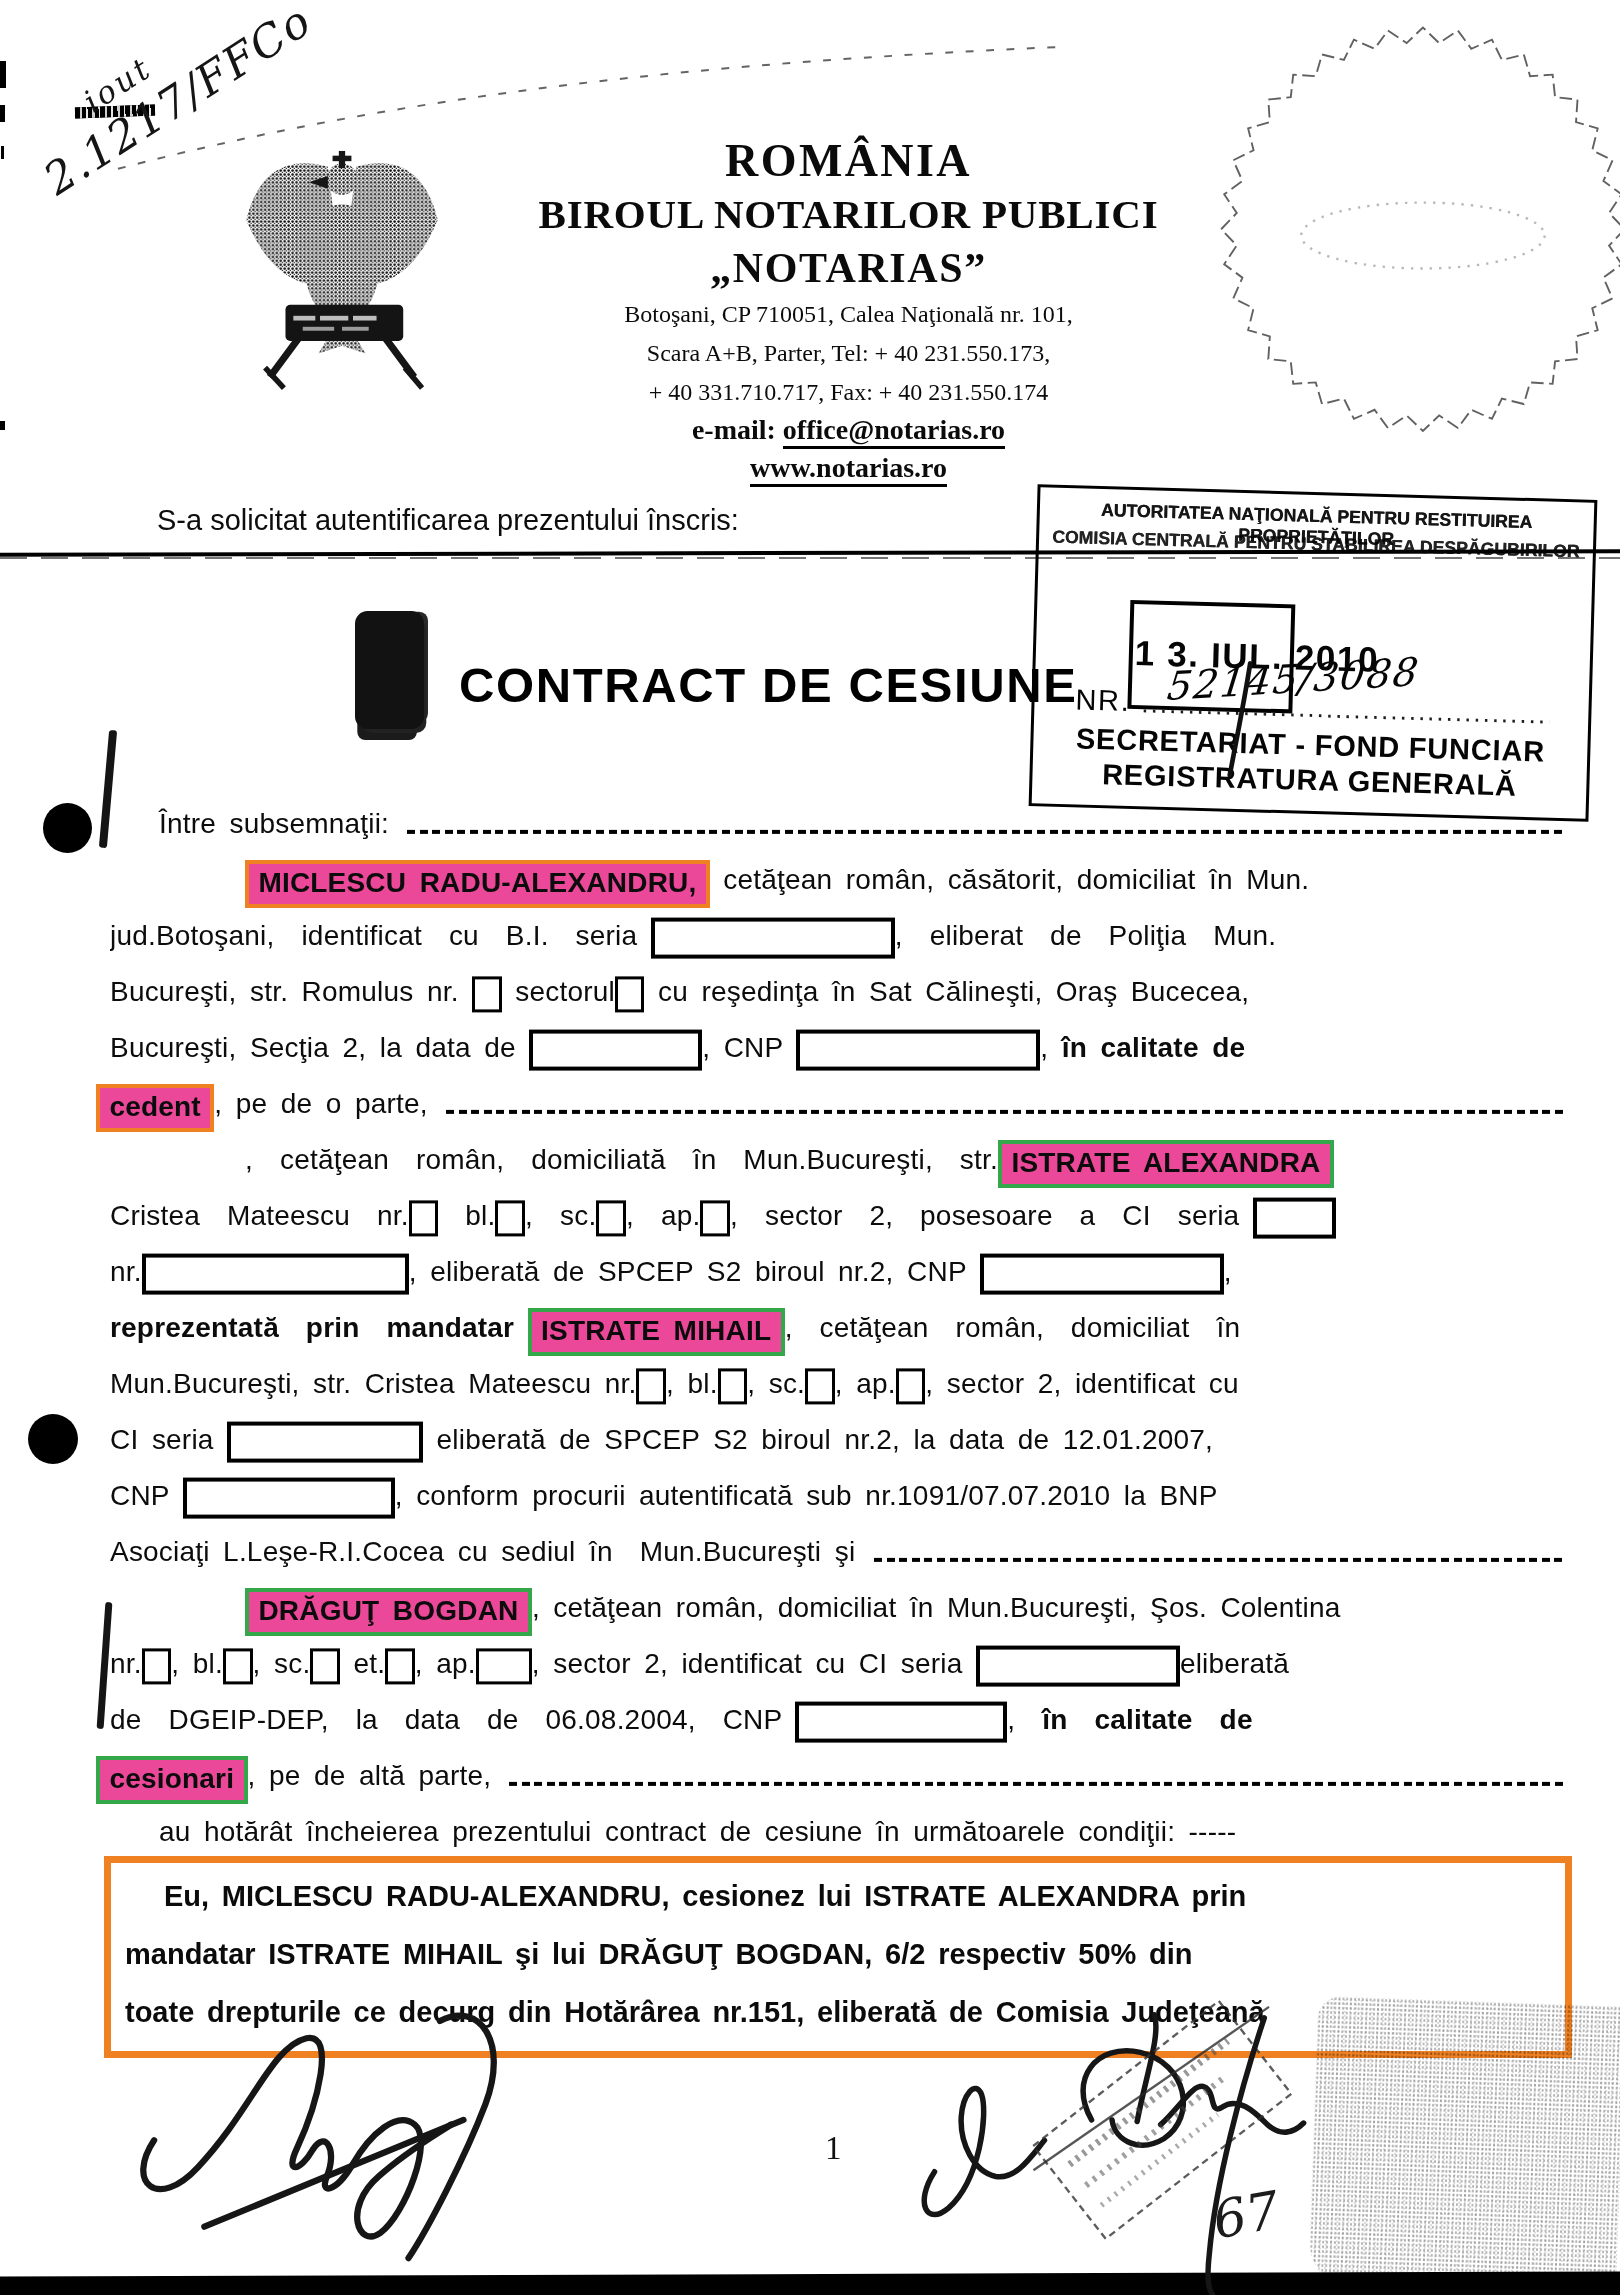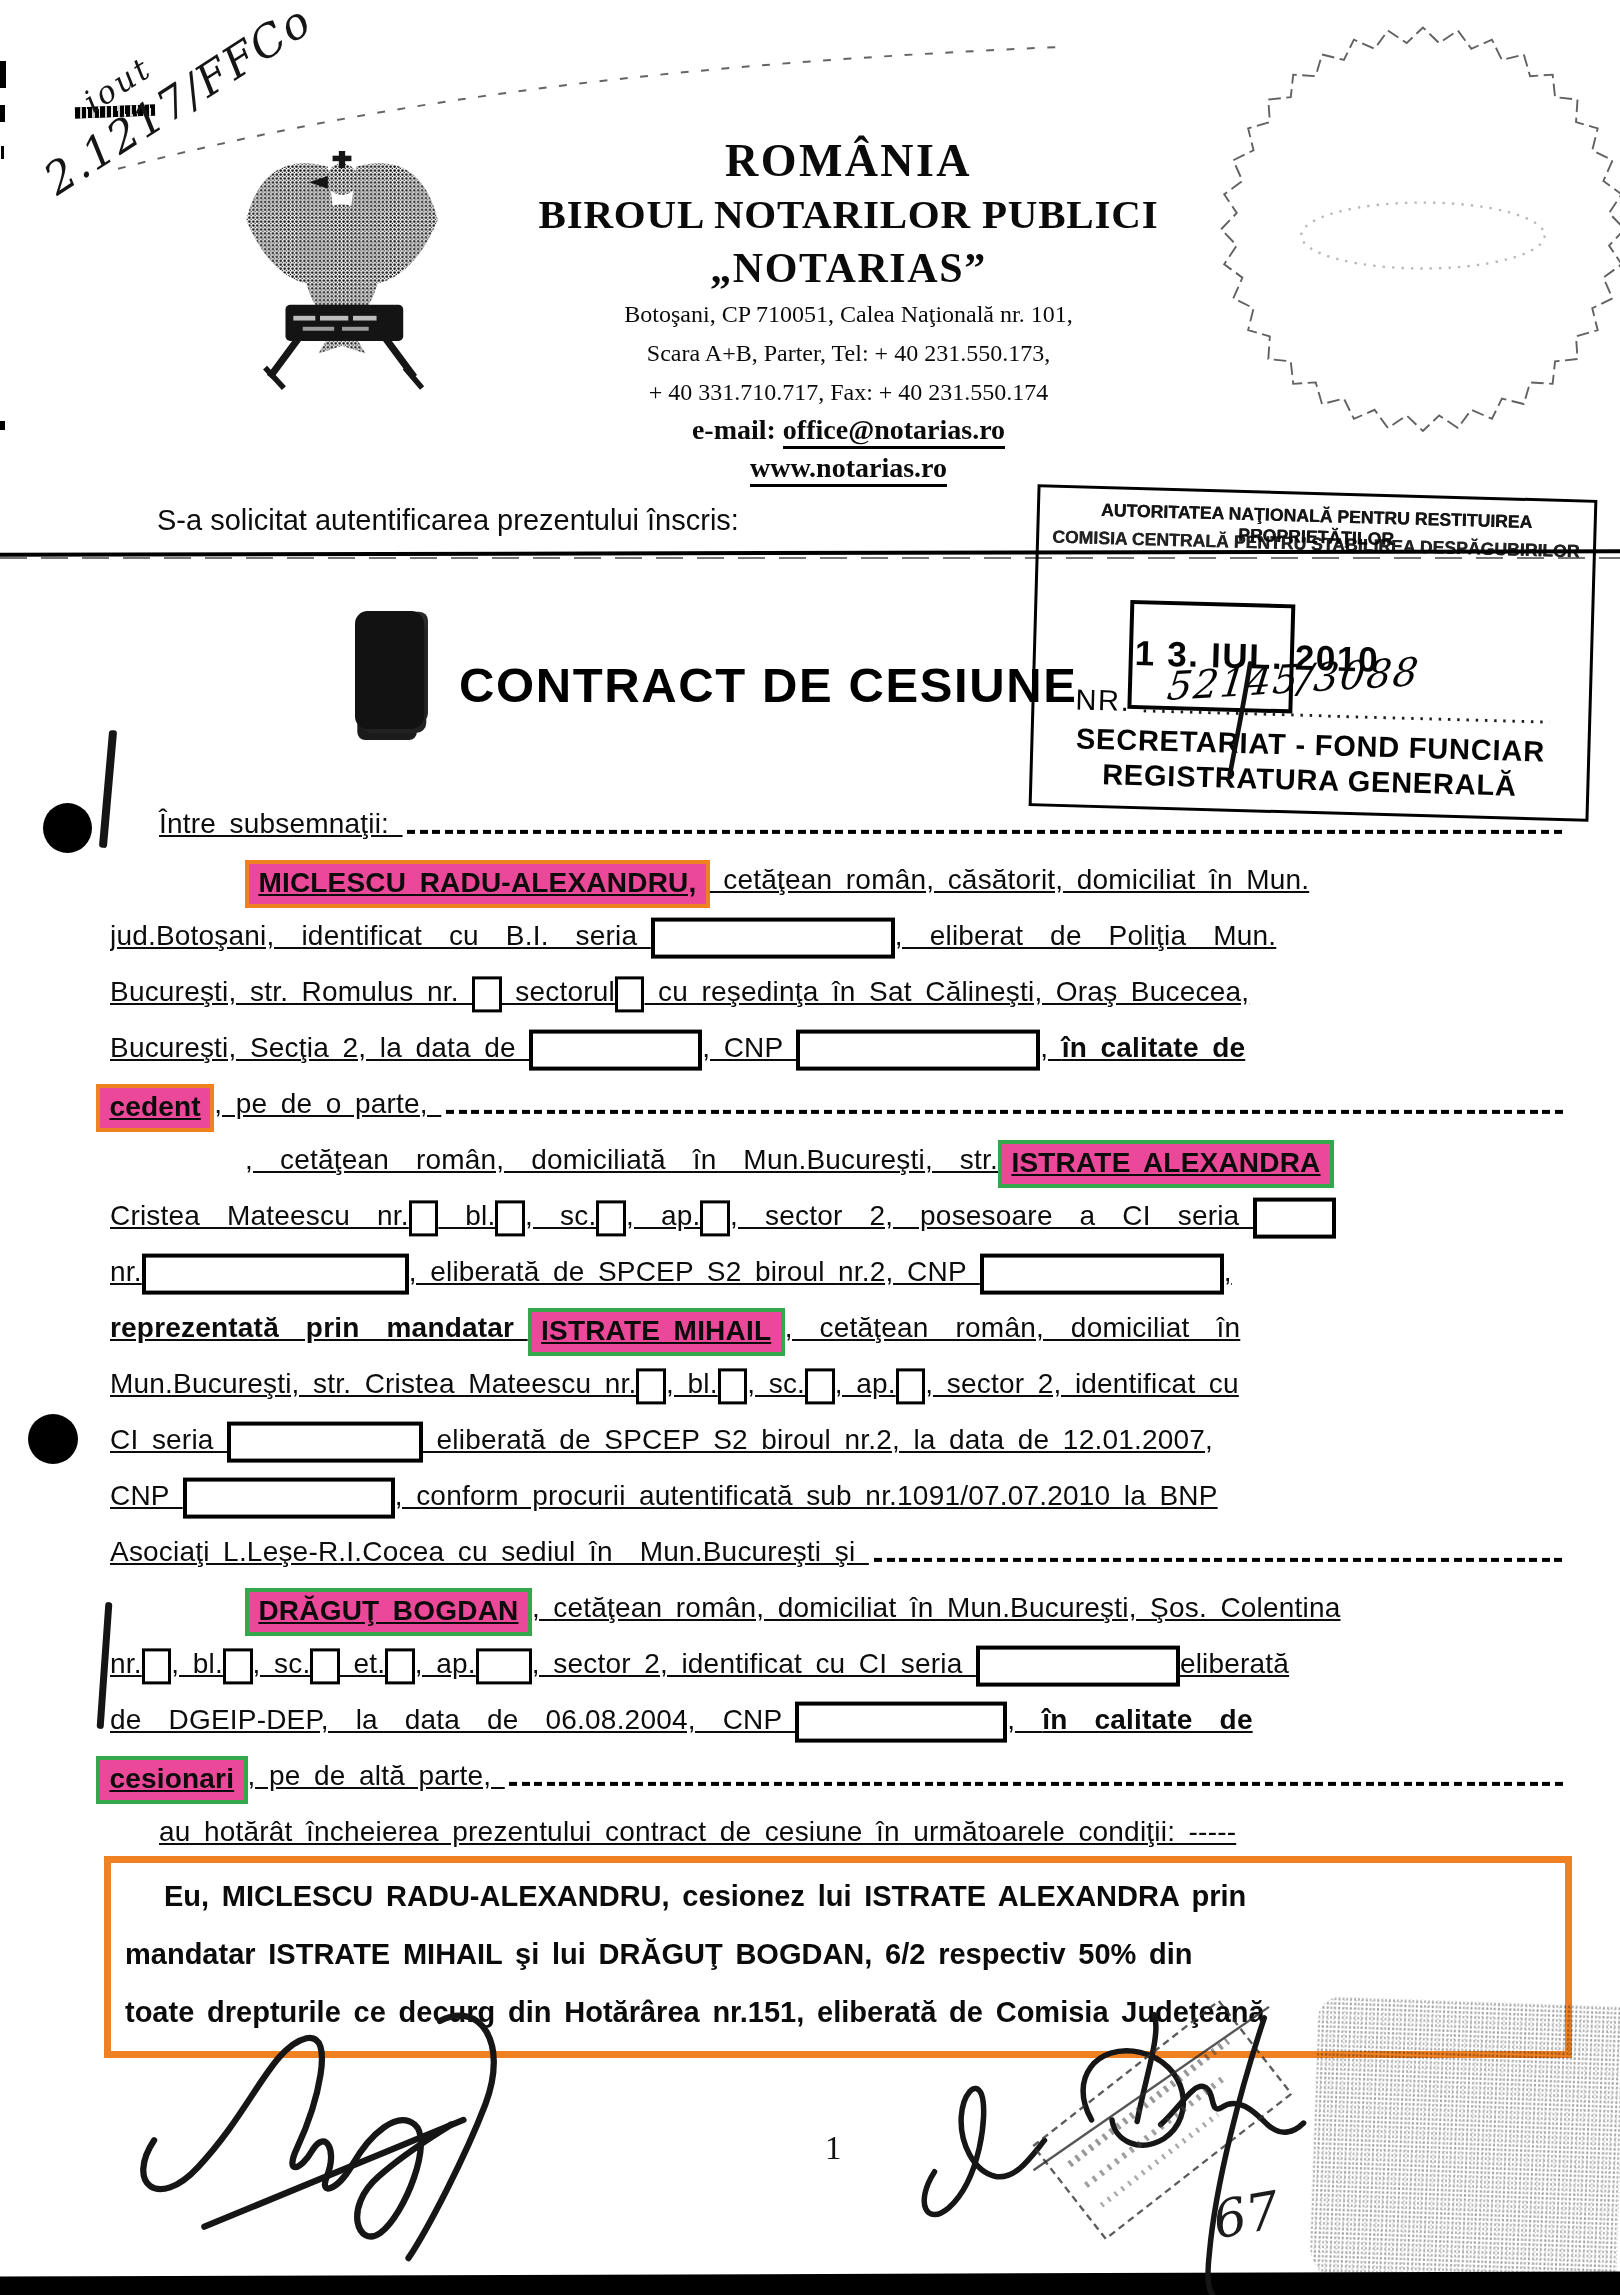--- a/index.html
+++ b/index.html
@@ -56,21 +56,21 @@
 
   
   .blob{position:absolute;left:355px;top:611px;width:69px;height:118px;background:#121212;border-radius:12.6px;
         box-shadow:4.7px 6.3px 0 -2.4px #222,-2.4px 15.7px 0 -4.7px #1b1b1b, 7.9px -3.1px 0 -3.9px #2a2a2a;}
   .title{position:absolute;left:459px;top:657px;font-size:49px;font-weight:bold;letter-spacing:1.6px;
          white-space:nowrap;color:#000000;}
 
   
   .body{position:absolute;left:110px;top:796px;width:1458px;font-size:28px;color:#0c0c0c;}
   .bline{display:flex;align-items:center;height:56px;white-space:pre;overflow:hidden;word-spacing:5.5px;letter-spacing:0.2px;}
-  .bline .seg{white-space:pre;text-decoration:underline;}
+  .bline .seg{white-space:pre;}
   .b{font-weight:bold;}
   .hl{font-weight:bold;padding:3.1px 9.4px 4.7px 9.4px;border:4.7px solid var(--orange);background:#ec4899;margin-top:8px;}
   .hl.green{border-color:var(--green);}
   .ind1{padding-left:49px;}
   .ind2{padding-left:135px;}
   .pull{margin-left:-14px;}
   .cb{display:inline-block;width:23.6px;height:30px;border:3.9px solid #000;flex:0 0 auto;transform:translateY(2.4px);}
   .rd{display:inline-block;height:33px;border:4.7px solid #000;flex:0 0 auto;transform:translateY(1.6px);}
   .dashfill{flex:1 1 auto;height:4.7px;margin:0 4.7px;transform:translateY(7.9px);
             background:repeating-linear-gradient(90deg,#000 0 7.9px,transparent 7.9px 12.6px);}

